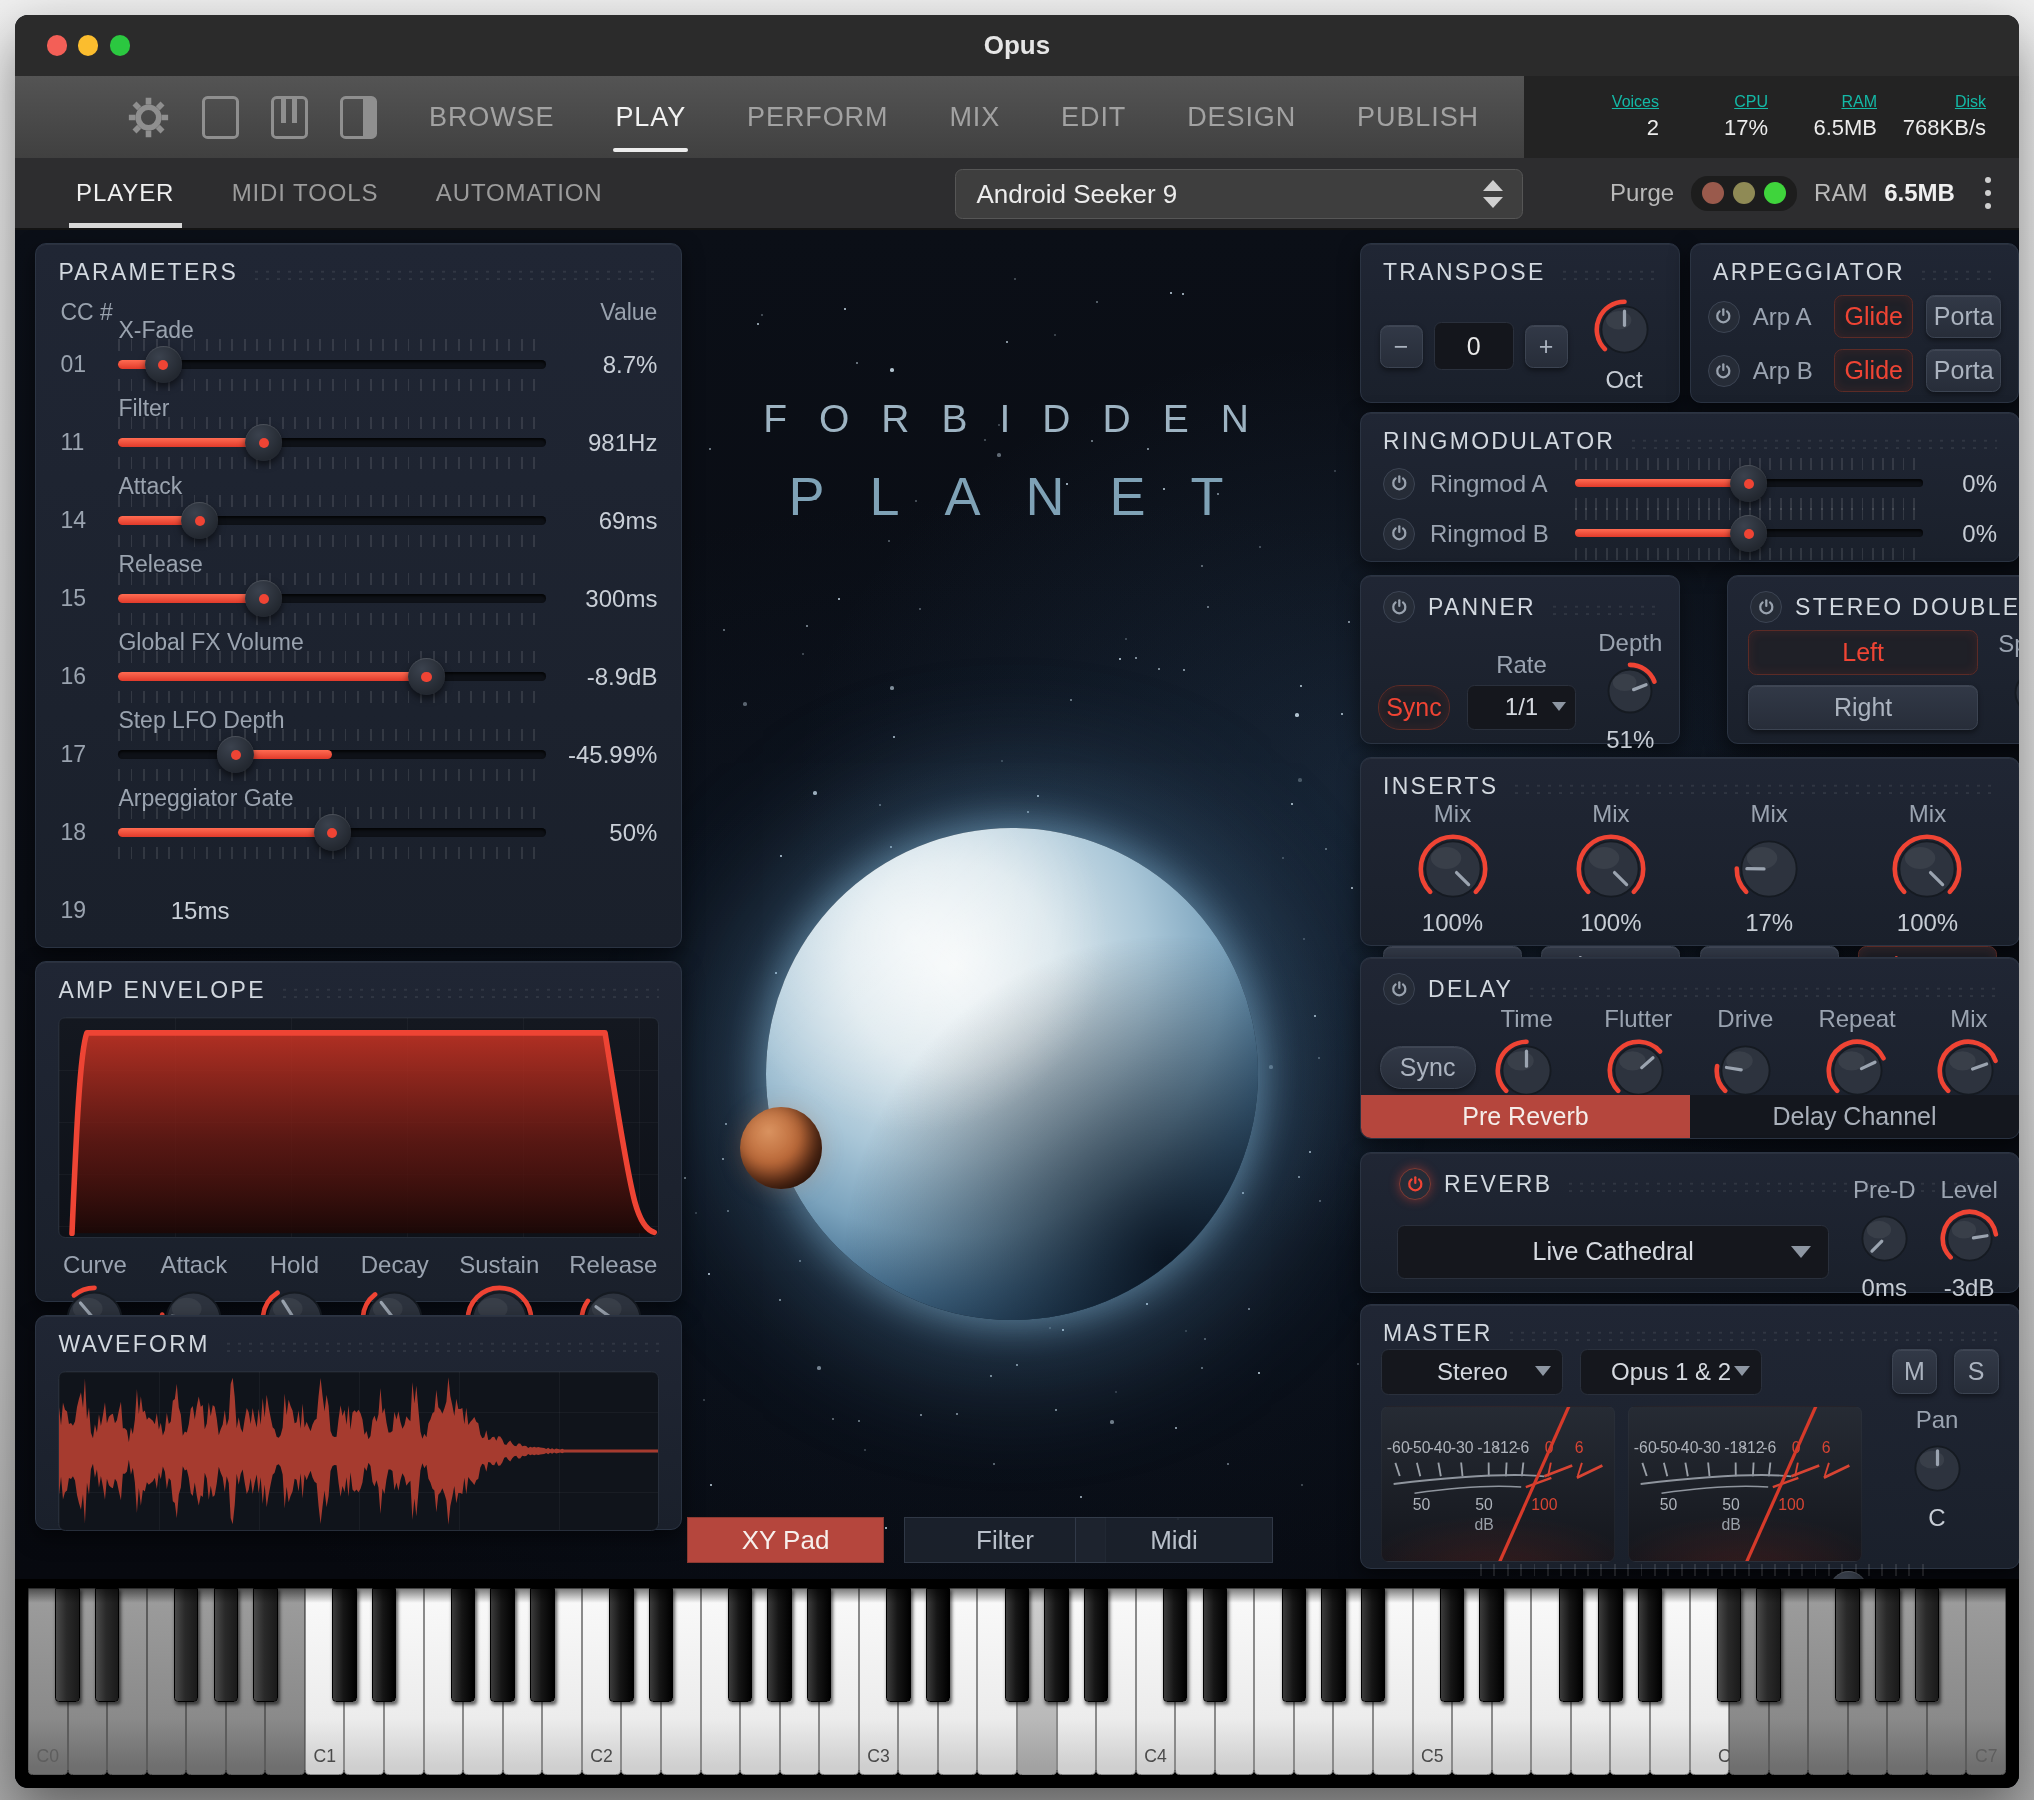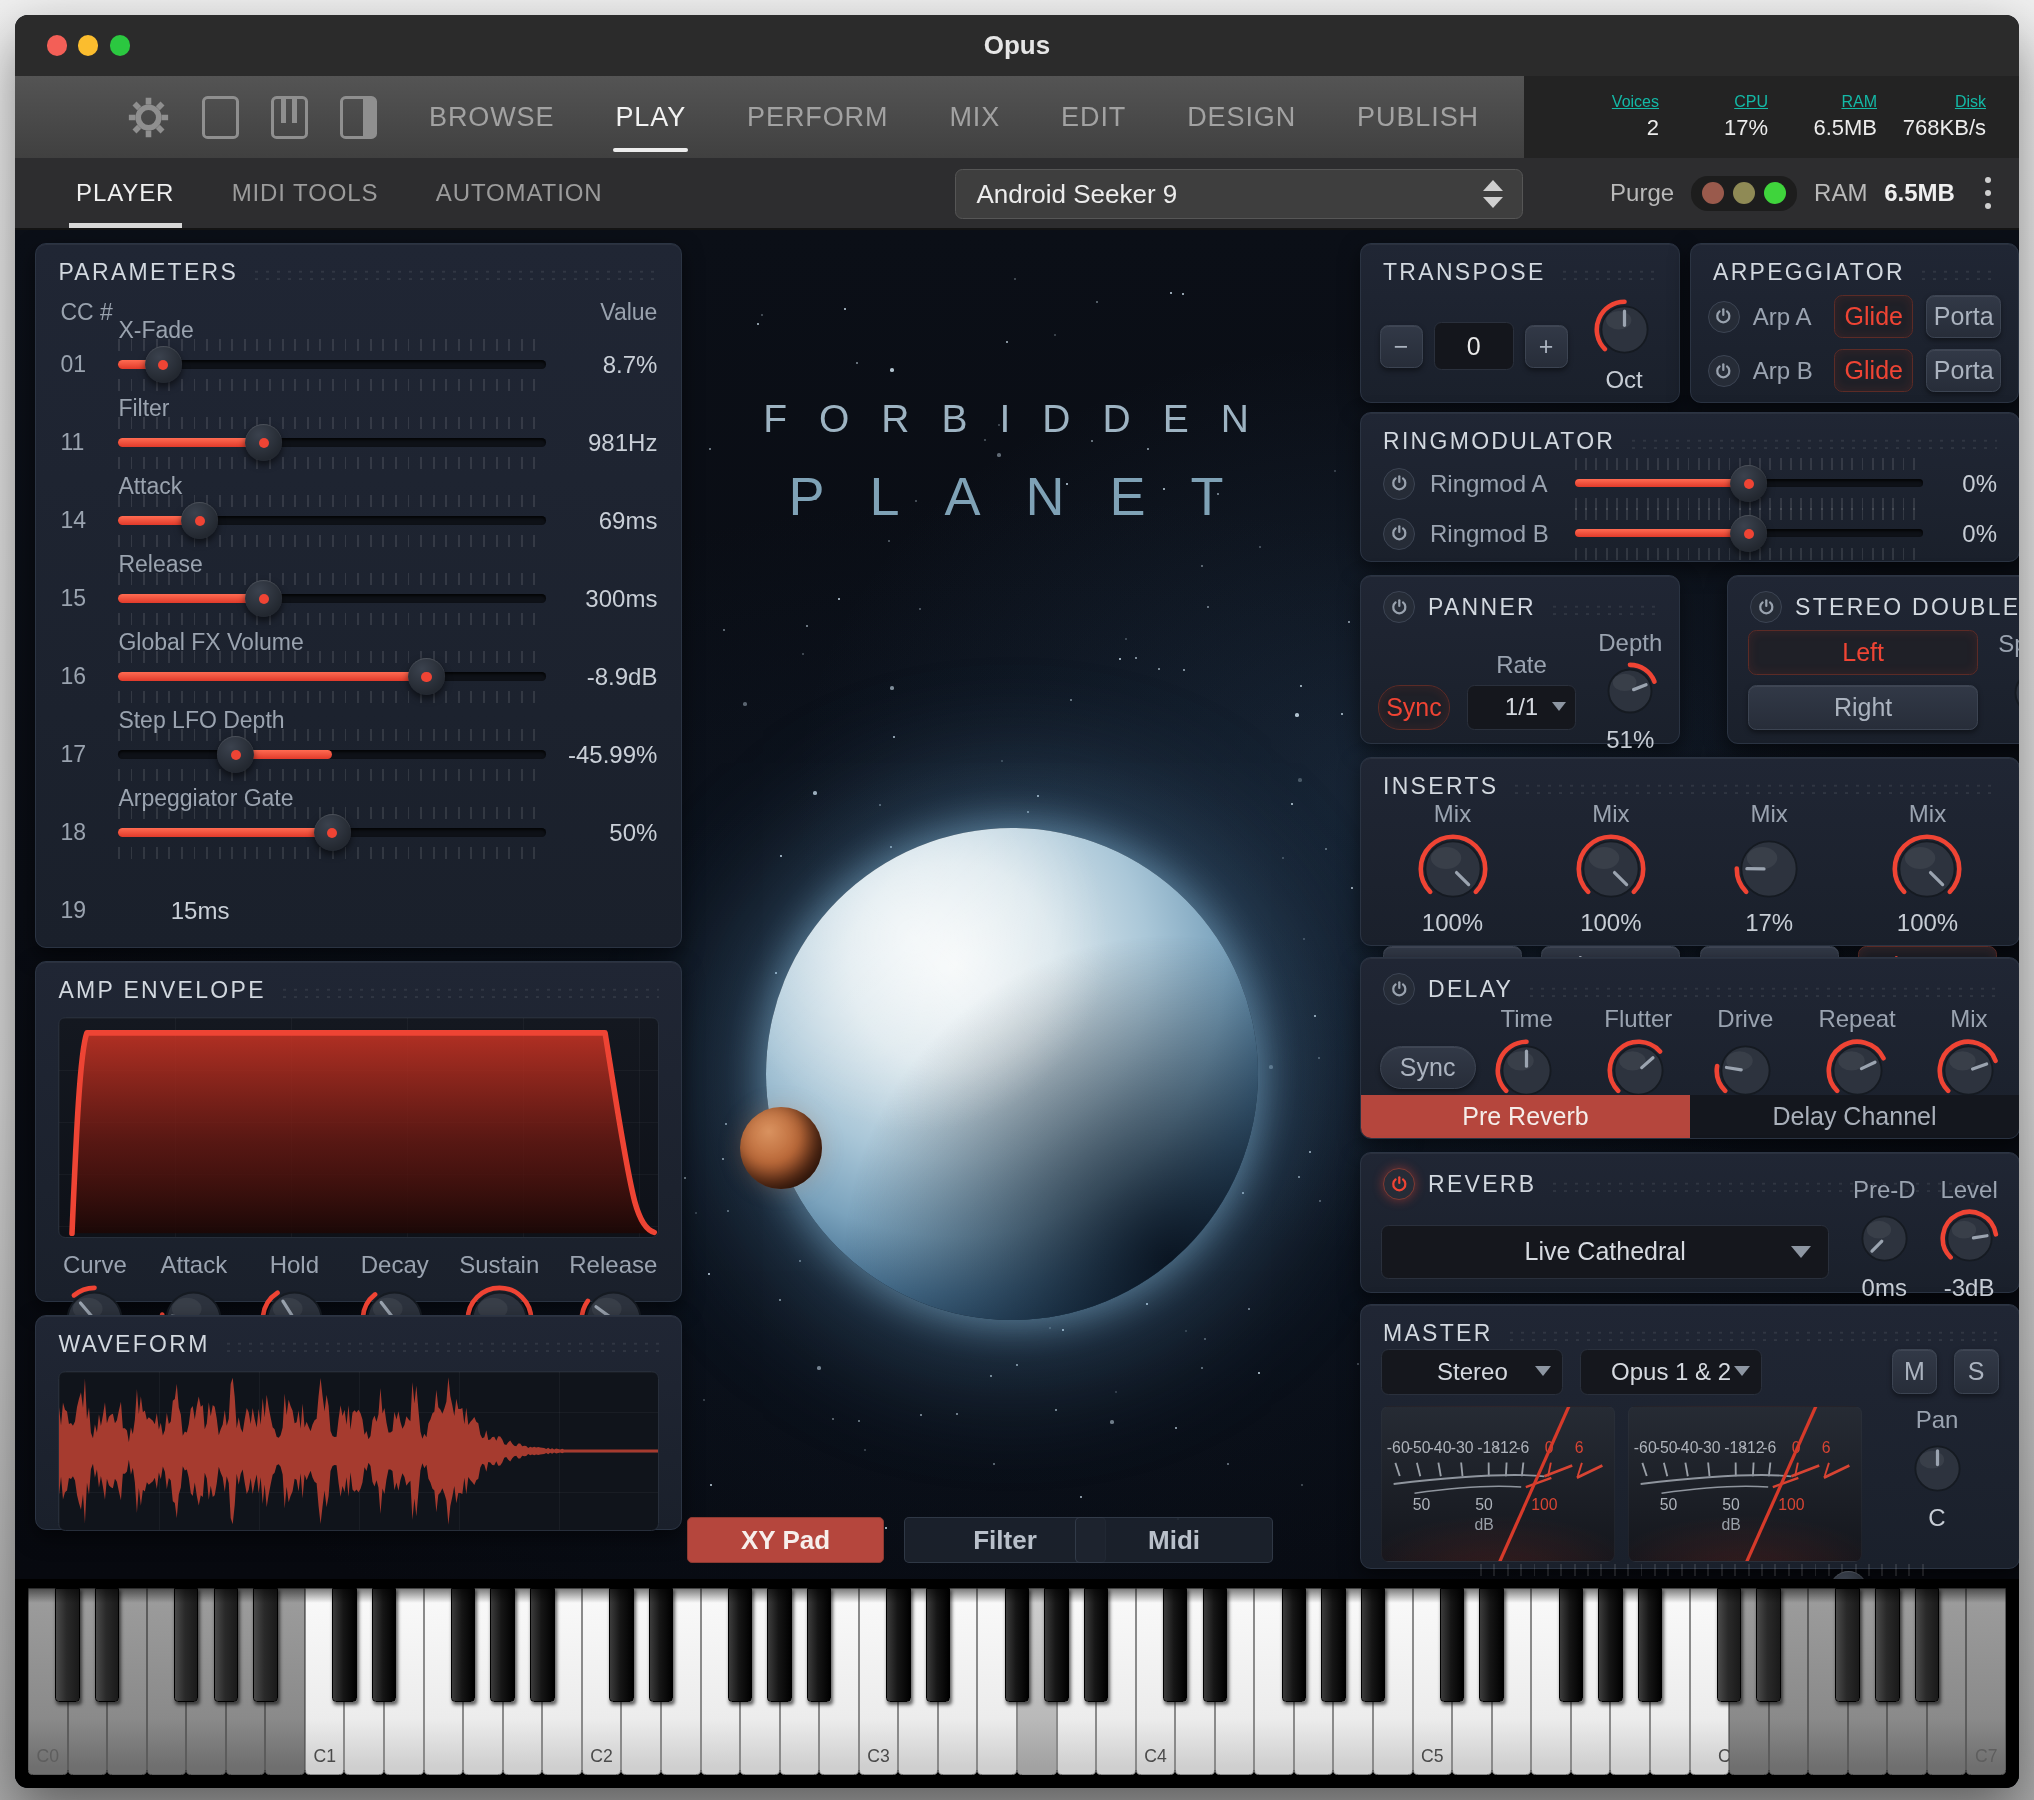--- a/index.html
+++ b/index.html
@@ -129,22 +129,22 @@
   
   #wave-box { margin:9.3px 22px 0 22px; height:160px; border-radius:7.4px; background:
       linear-gradient(rgba(255,255,255,.04) 0.9px, rgba(0,0,0,0) 0.9px),
       linear-gradient(90deg, rgba(255,255,255,.04) 0.9px, rgba(0,0,0,0) 0.9px),
       #10141b;
     background-size:100% 40px, 100px 100%, 100% 100%; border:0.9px solid #272e3a; overflow:hidden; }
   #source-tabs { position:absolute; left:20.4px; top:1308px; width:647px; height:45px; display:flex; border-radius:5.6px; overflow:hidden; }
   .bigtab { flex:1; display:flex; align-items:center; justify-content:center; font-size:26px; color:#a9b0ba; background:#14171e; }
   .bigtab.red { background:#b5463d; color:#f5ece9; }
   
-  .padbtn { position:absolute; height:46px; border-radius:5px; background:rgba(30,36,48,.82); color:#b9c0ca; font-size:26px;
-    display:flex; align-items:center; justify-content:center; border:0.9px solid rgba(70,80,98,.5);font-weight:bold; }
+  .padbtn { position:absolute; height:46px; border-radius:0; background:rgba(30,36,48,.82); color:#b9c0ca; font-size:26px;
+    display:flex; align-items:center; justify-content:center; border:0.9px solid rgba(70,80,98,.5); }
   .padbtn.red { background:#b5463d; color:#f7efec; border-color:#8d3931; }
   
   .btn { background:linear-gradient(#323947,#272d39); border:0.9px solid #3c4452; border-radius:8.3px; color:#abb3bf;
     display:flex; align-items:center; justify-content:center; font-size:25px;
     box-shadow:0 2.8px 5.6px rgba(0,0,0,.4), inset 0 0.9px 0 rgba(255,255,255,.07); }
   .btn.red-text { color:#ef4434; background:#1f2027; border-color:#5c2b26; box-shadow:inset 0 0 11px rgba(239,68,52,.12); }
   .pill { border-radius:22px; }
   .valuebox { background:#14161c; border:0.9px solid #2a303c; border-radius:7.4px; color:#e9e9e9; display:flex; align-items:center; justify-content:center; }
   .dropdown { background:#15171d; border:0.9px solid #2a303c; border-radius:7.4px; color:#d6dae0; display:flex; align-items:center; position:relative; }
   .dropdown .caret { width:0; height:0; border-left:10.2px solid transparent; border-right:10.2px solid transparent; border-top:12px solid #8d96a2; position:absolute; right:16.7px; top:50%; margin-top:-5.6px; }
@@ -893,21 +893,21 @@
               <span class="kvalue">76%</span>
             </div>
           </div>
       </div>
       <div id="delay-tabs">
           <div class="bigtab red" style="font-size: 25px;">Pre Reverb</div>
           <div class="bigtab" style="font-size: 25px;">Delay Channel</div>
         </div>
     </div>
 
-    <div class="panel" style="left:1345px; top:922px; width:660px; height:141px;">
+    <div class="panel" style="left:1345px; top:922px; width:660px; height:141px;padding-left:16px;">
       <div class="phead" id="reverb-head" style="padding-bottom:0;">
           <span class="pwr on">
             <svg viewBox="0 0 20 20" fill="none" stroke="#ef4434" stroke-width="2.4" stroke-linecap="round">
       <path d="M10 2.5 v6"></path>
               <path d="M6 4.8 a6.5 6.5 0 1 0 8 0"></path>
             </svg>
           </span>
         <span class="ptitle">REVERB</span>
         <span class="pdots"></span>
       </div>

